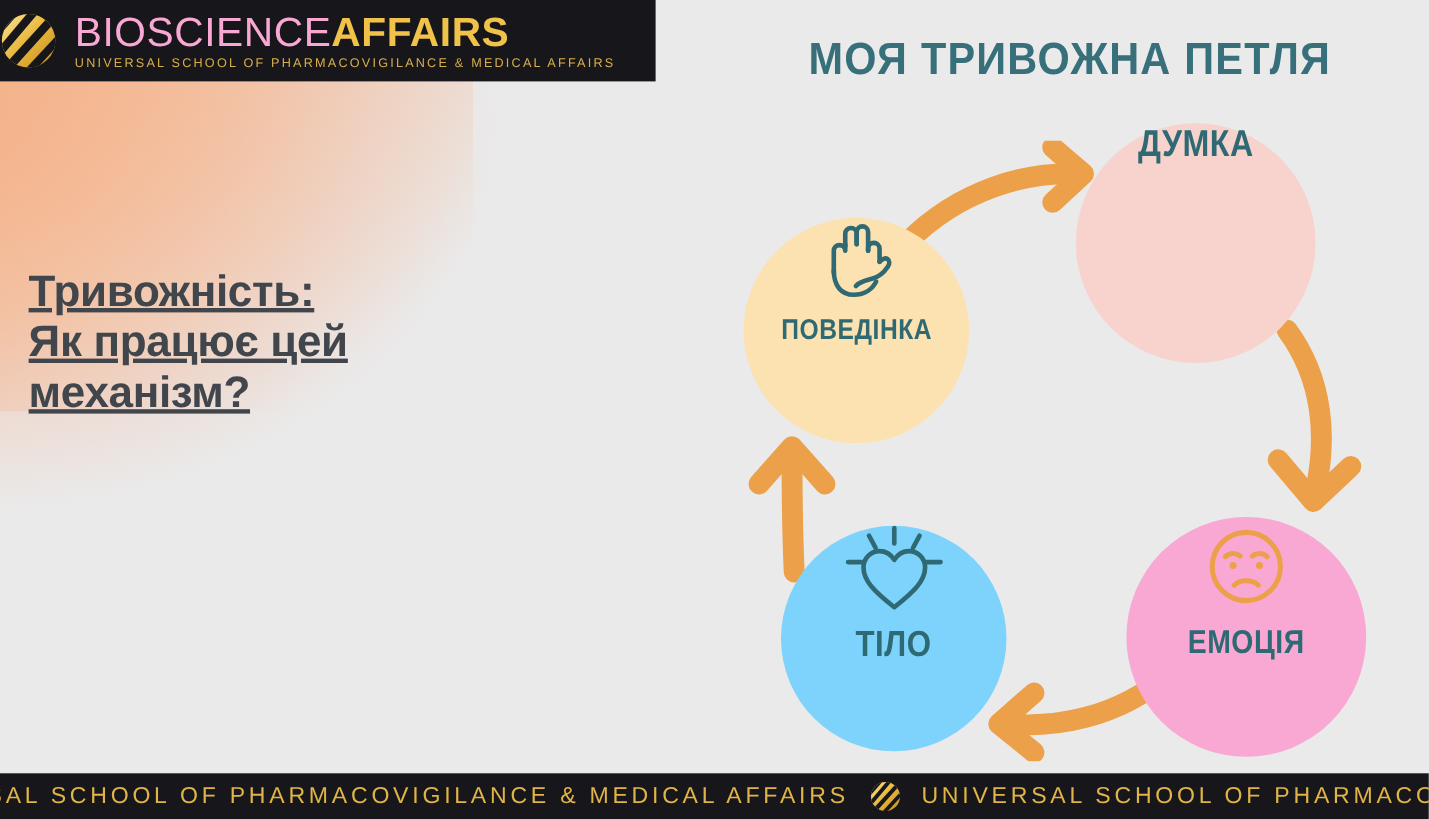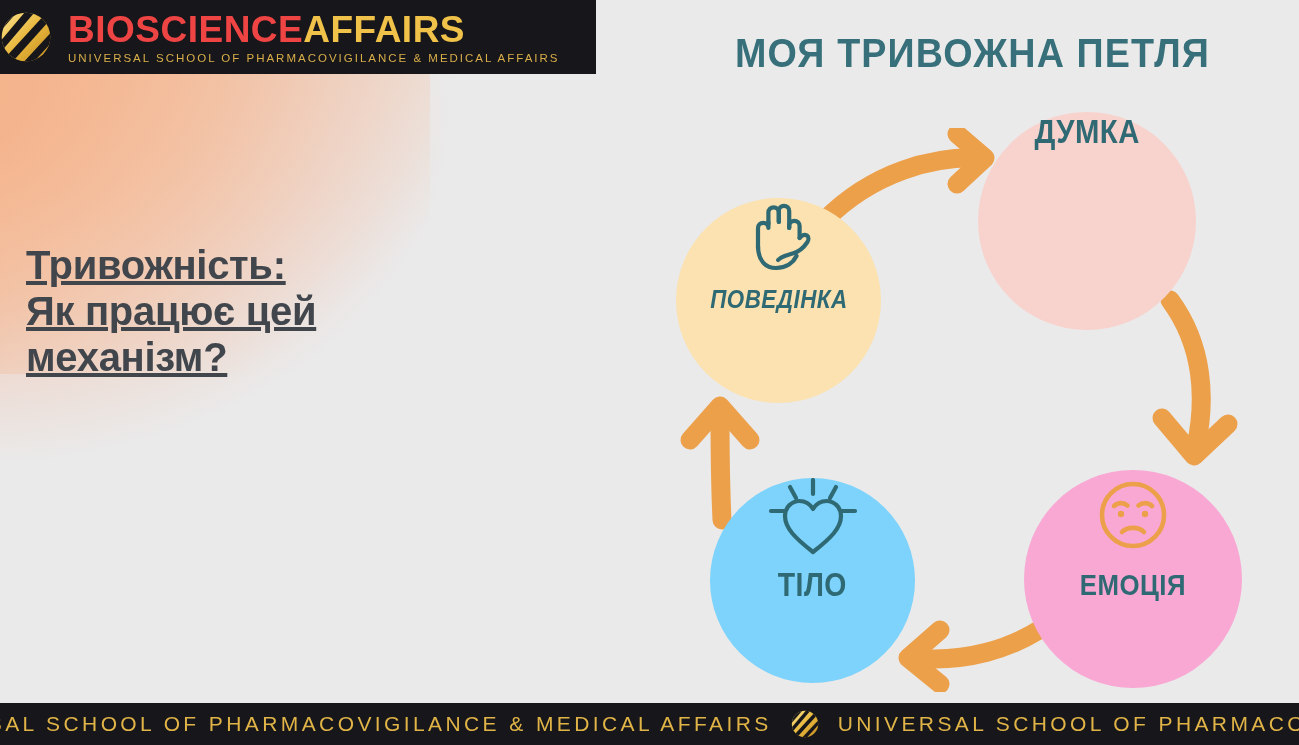--- a/index.html
+++ b/index.html
@@ -48,21 +48,21 @@
   }
   .logo-text{
     display:flex;flex-direction:column;justify-content:center;
     margin-left:10px;
   }
   .logo-line1{
     font-size:37px;letter-spacing:.5px;line-height:1;
     white-space:nowrap;
   }
   .logo-line1 .thin{
-    color:#ef4444;font-weight:700;
+    color:#f9a8d4;font-weight:400;
     font-family:"Liberation Sans", sans-serif;
   }
   .logo-line1 .bold{
     color:#f0c24a;font-weight:700;
     font-family:"Liberation Sans", sans-serif;
   }
   .logo-line2{
     color:#d8ae49;font-size:11.5px;font-weight:400;
     letter-spacing:2.0px;margin-top:4px;white-space:nowrap;
     font-family:"Liberation Sans", sans-serif;
@@ -115,21 +115,20 @@
   }
   
   #node-thought{
     left:340px;top:112px;width:218px;height:218px;
     background:#f8d3cd;
   }
   #node-thought .node-label{font-size:34px;}
   #node-behavior{
     left:38px;top:198px;width:205px;height:205px;
     background:#fbe2b0;
-    font-style:italic;
   }
   #node-behavior .node-label{font-size:26px;margin-top:6px;}
   #node-emotion{
     left:386px;top:470px;width:218px;height:218px;
     background:#f9a8d4;
   }
   #node-emotion .node-label{font-size:30px;margin-top:4px;}
   #node-body{
     left:72px;top:478px;width:205px;height:205px;
     background:#7dd3fc;

